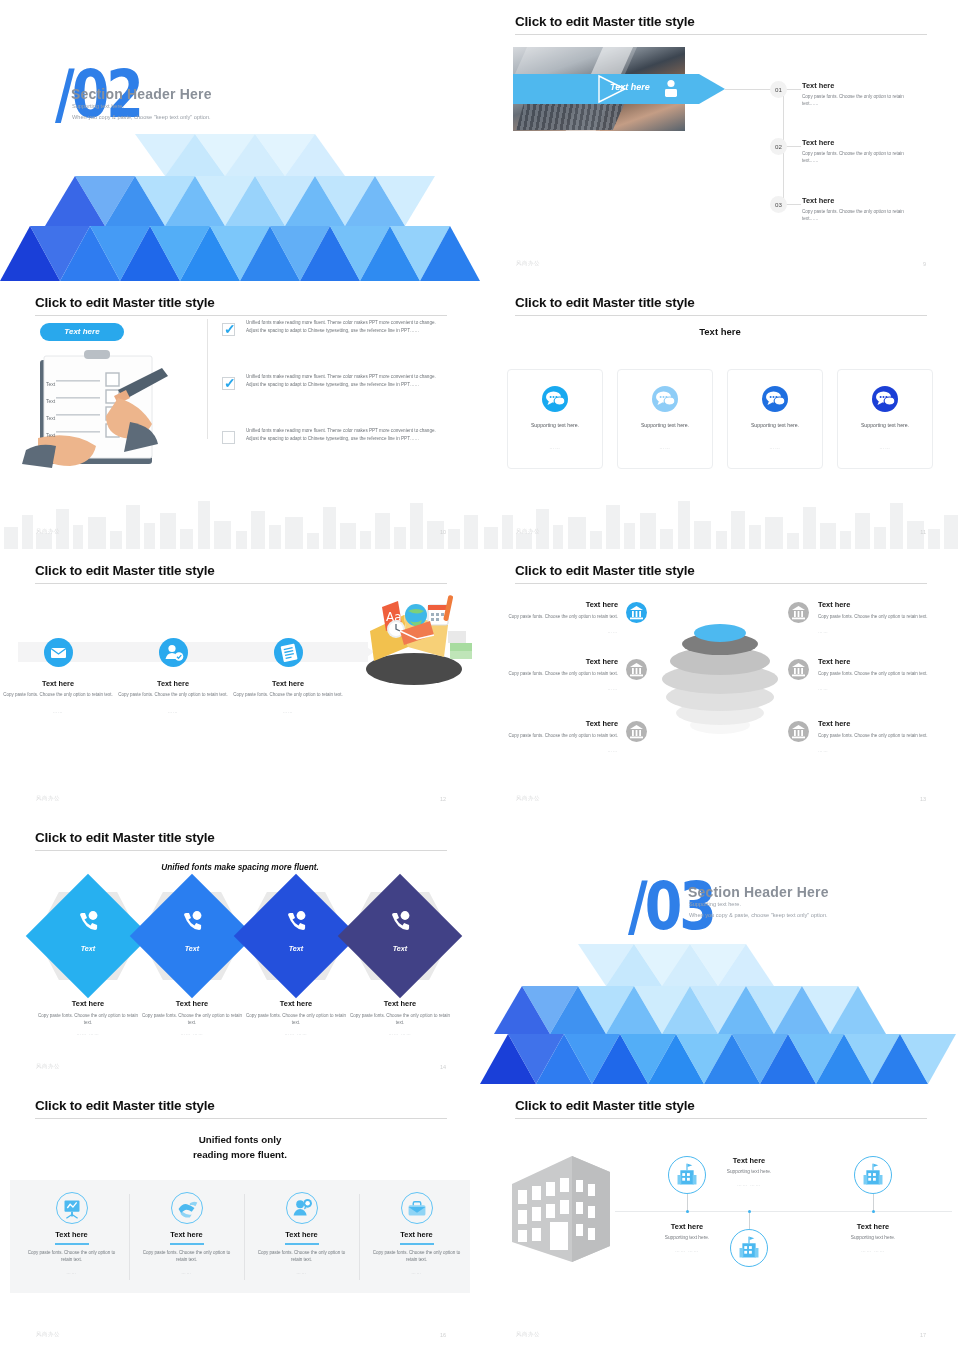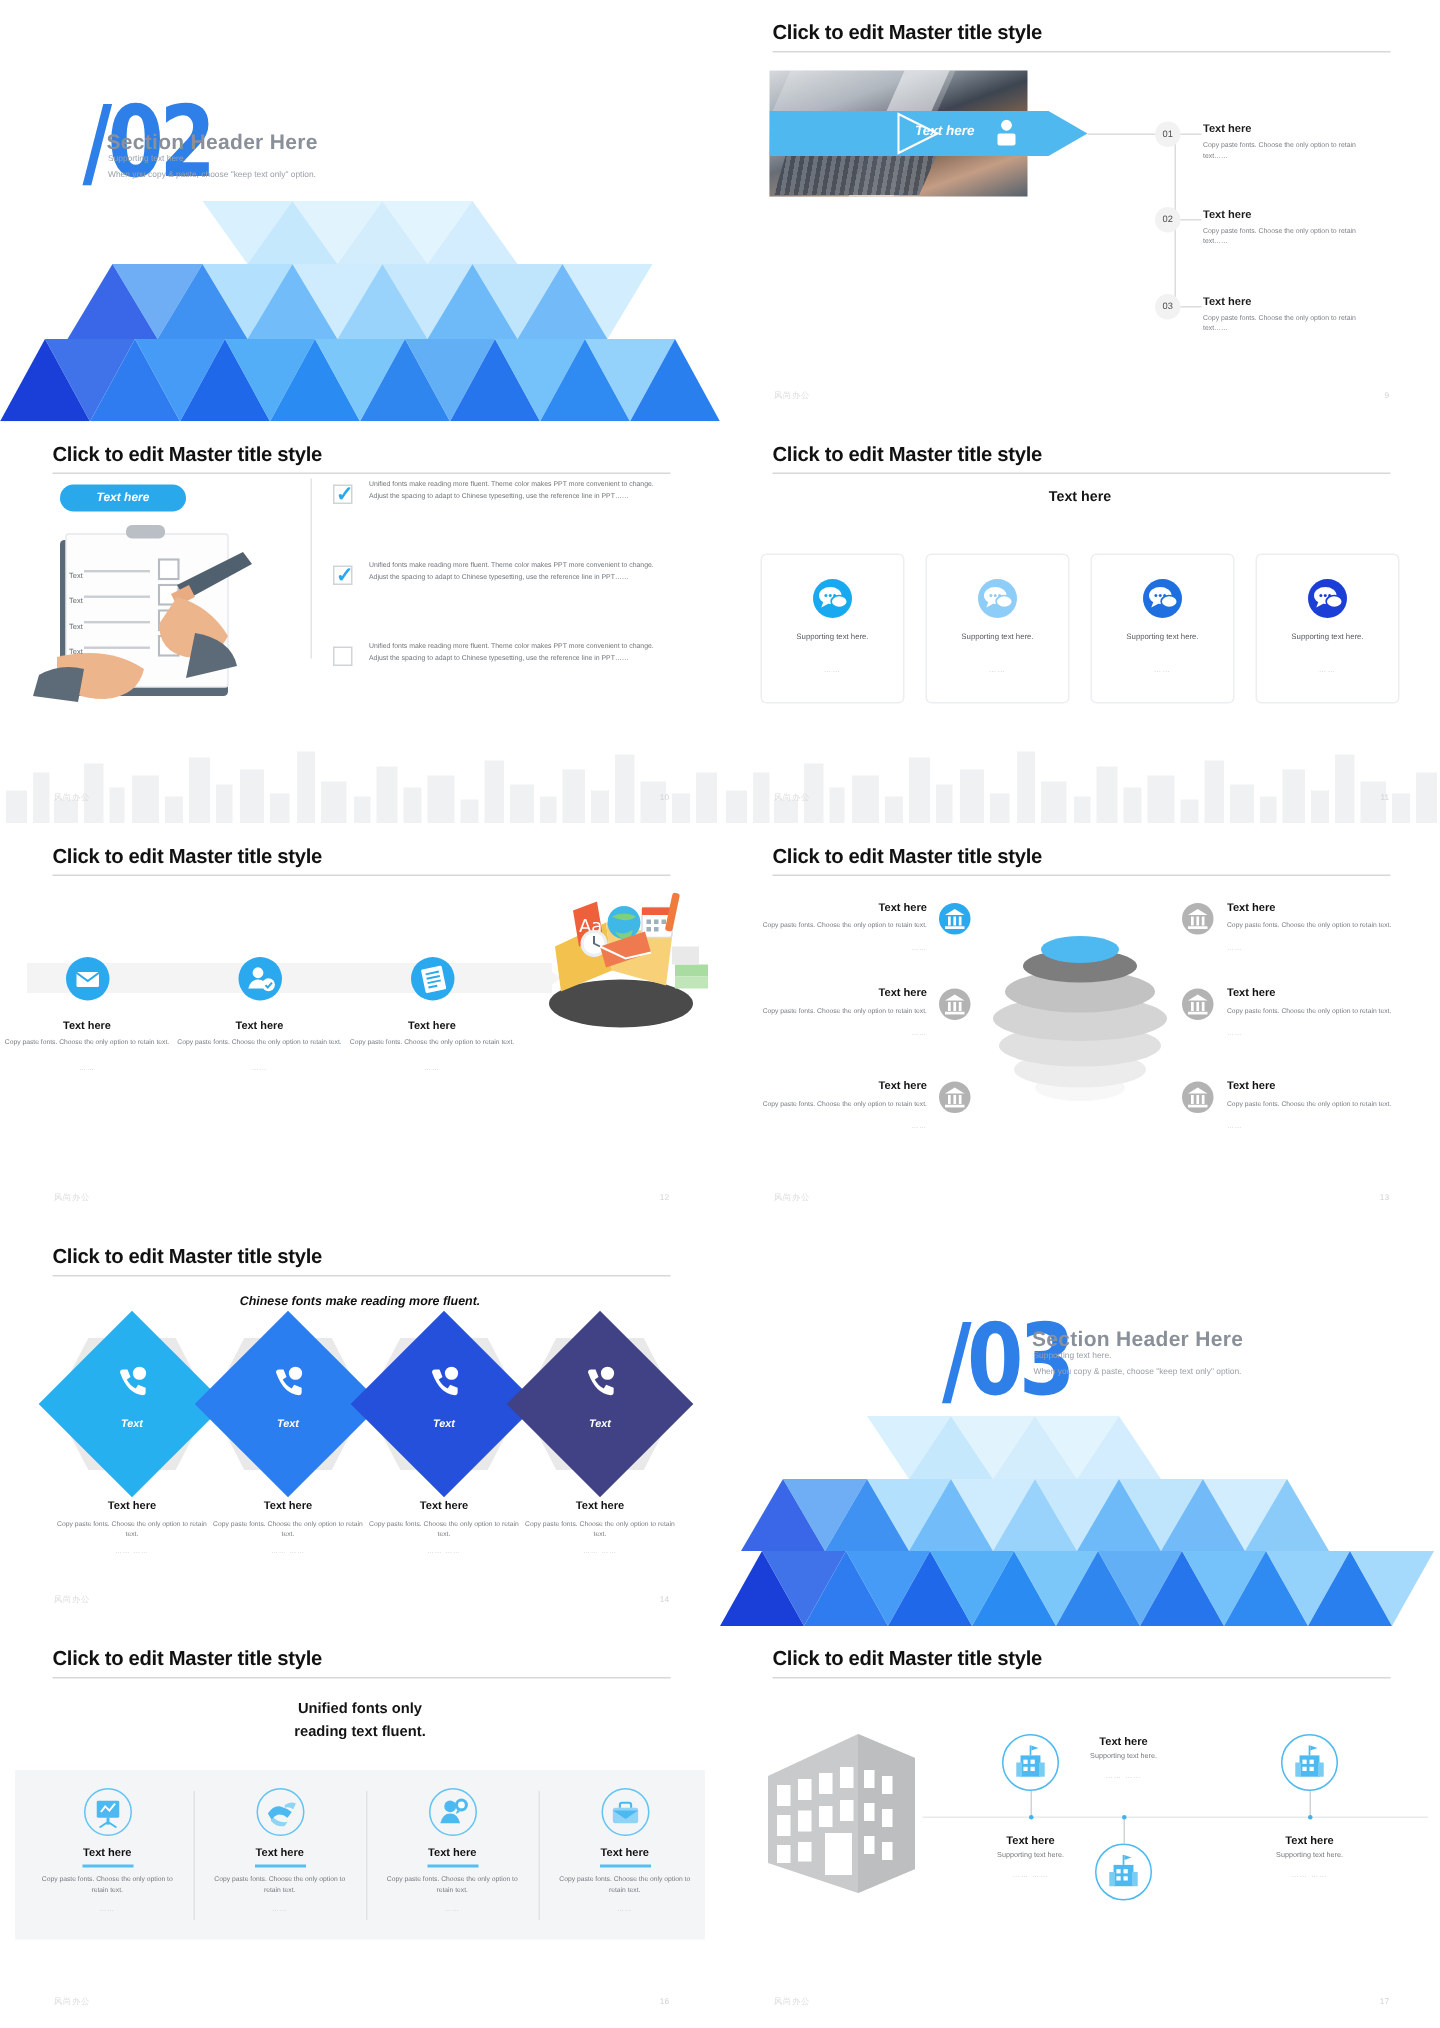--- a/index.html
+++ b/index.html
@@ -625,21 +625,21 @@
     <div class="sp-p" style="left:338px;top:183px;">Copy paste fonts. Choose the only option to retain text.</div>
     <div class="sp-d" style="left:338px;top:199px;">……</div>
 
     <div class="foot-logo">风尚办公</div>
     <div class="foot-num">13</div>
   </div>
 
   <div class="slide">
     <div class="mtitle">Click to edit Master title style</div>
     <div class="mrule"></div>
-    <div class="sub-it" style="top:46px;">Chinese fonts make reading more fluent.</div>
+    <div class="sub-it" style="top:46px;">Unified fonts make spacing more fluent.</div>
 
     <div class="hexbg" style="left:36px;top:76px;"></div>
     <div class="hexbg" style="left:140px;top:76px;"></div>
     <div class="hexbg" style="left:244px;top:76px;"></div>
     <div class="hexbg" style="left:348px;top:76px;"></div>
 
     <div class="dia" style="left:44px;top:76px;background:#27b0f0;"></div>
     <svg style="position:absolute;left:76px;top:93px;width:24px;height:24px;" viewBox="0 0 24 24">
       <path d="M4 6 q0 -2 2 -2 l3 0 l2 5 l-2.5 1.6 q2 4 6 6 l1.6 -2.5 l5 2 l0 3 q0 2 -2 2 q-10 -1 -15 -15 Z" fill="#fff"></path>
       <circle cx="17" cy="6.5" r="4.4" fill="#fff"></circle>
@@ -734,21 +734,21 @@
           <polygon points="238,52 266,10 294,52" fill="#a0d8fc" opacity=".45"></polygon>
         </g>
       </svg>
     </div>
   </div>
 
   <div class="slide">
     <div class="mtitle">Click to edit Master title style</div>
     <div class="mrule"></div>
     <div class="ctr-h" style="top:50px;font-size:9.8px;">Unified fonts only</div>
-    <div class="ctr-h" style="top:65px;font-size:9.8px;">reading text fluent.</div>
+    <div class="ctr-h" style="top:65px;font-size:9.8px;">reading more fluent.</div>
 
     <div class="gpanel"></div>
 
     <div class="g-col" style="left:14px;top:96px;">
       <div class="g-ic">
         <svg viewBox="0 0 32 32">
             <rect x="8" y="8" width="16" height="12" rx="1" fill="#4cb9f0"></rect>
             <polyline points="11,16 14,12 17,15 21,10" fill="none" stroke="#fff" stroke-width="1.4"></polyline>
             <rect x="15" y="20" width="2" height="5" fill="#4cb9f0"></rect>
             <path d="M10 27 L16 23 L22 27" stroke="#4cb9f0" stroke-width="1.4" fill="none"></path>

